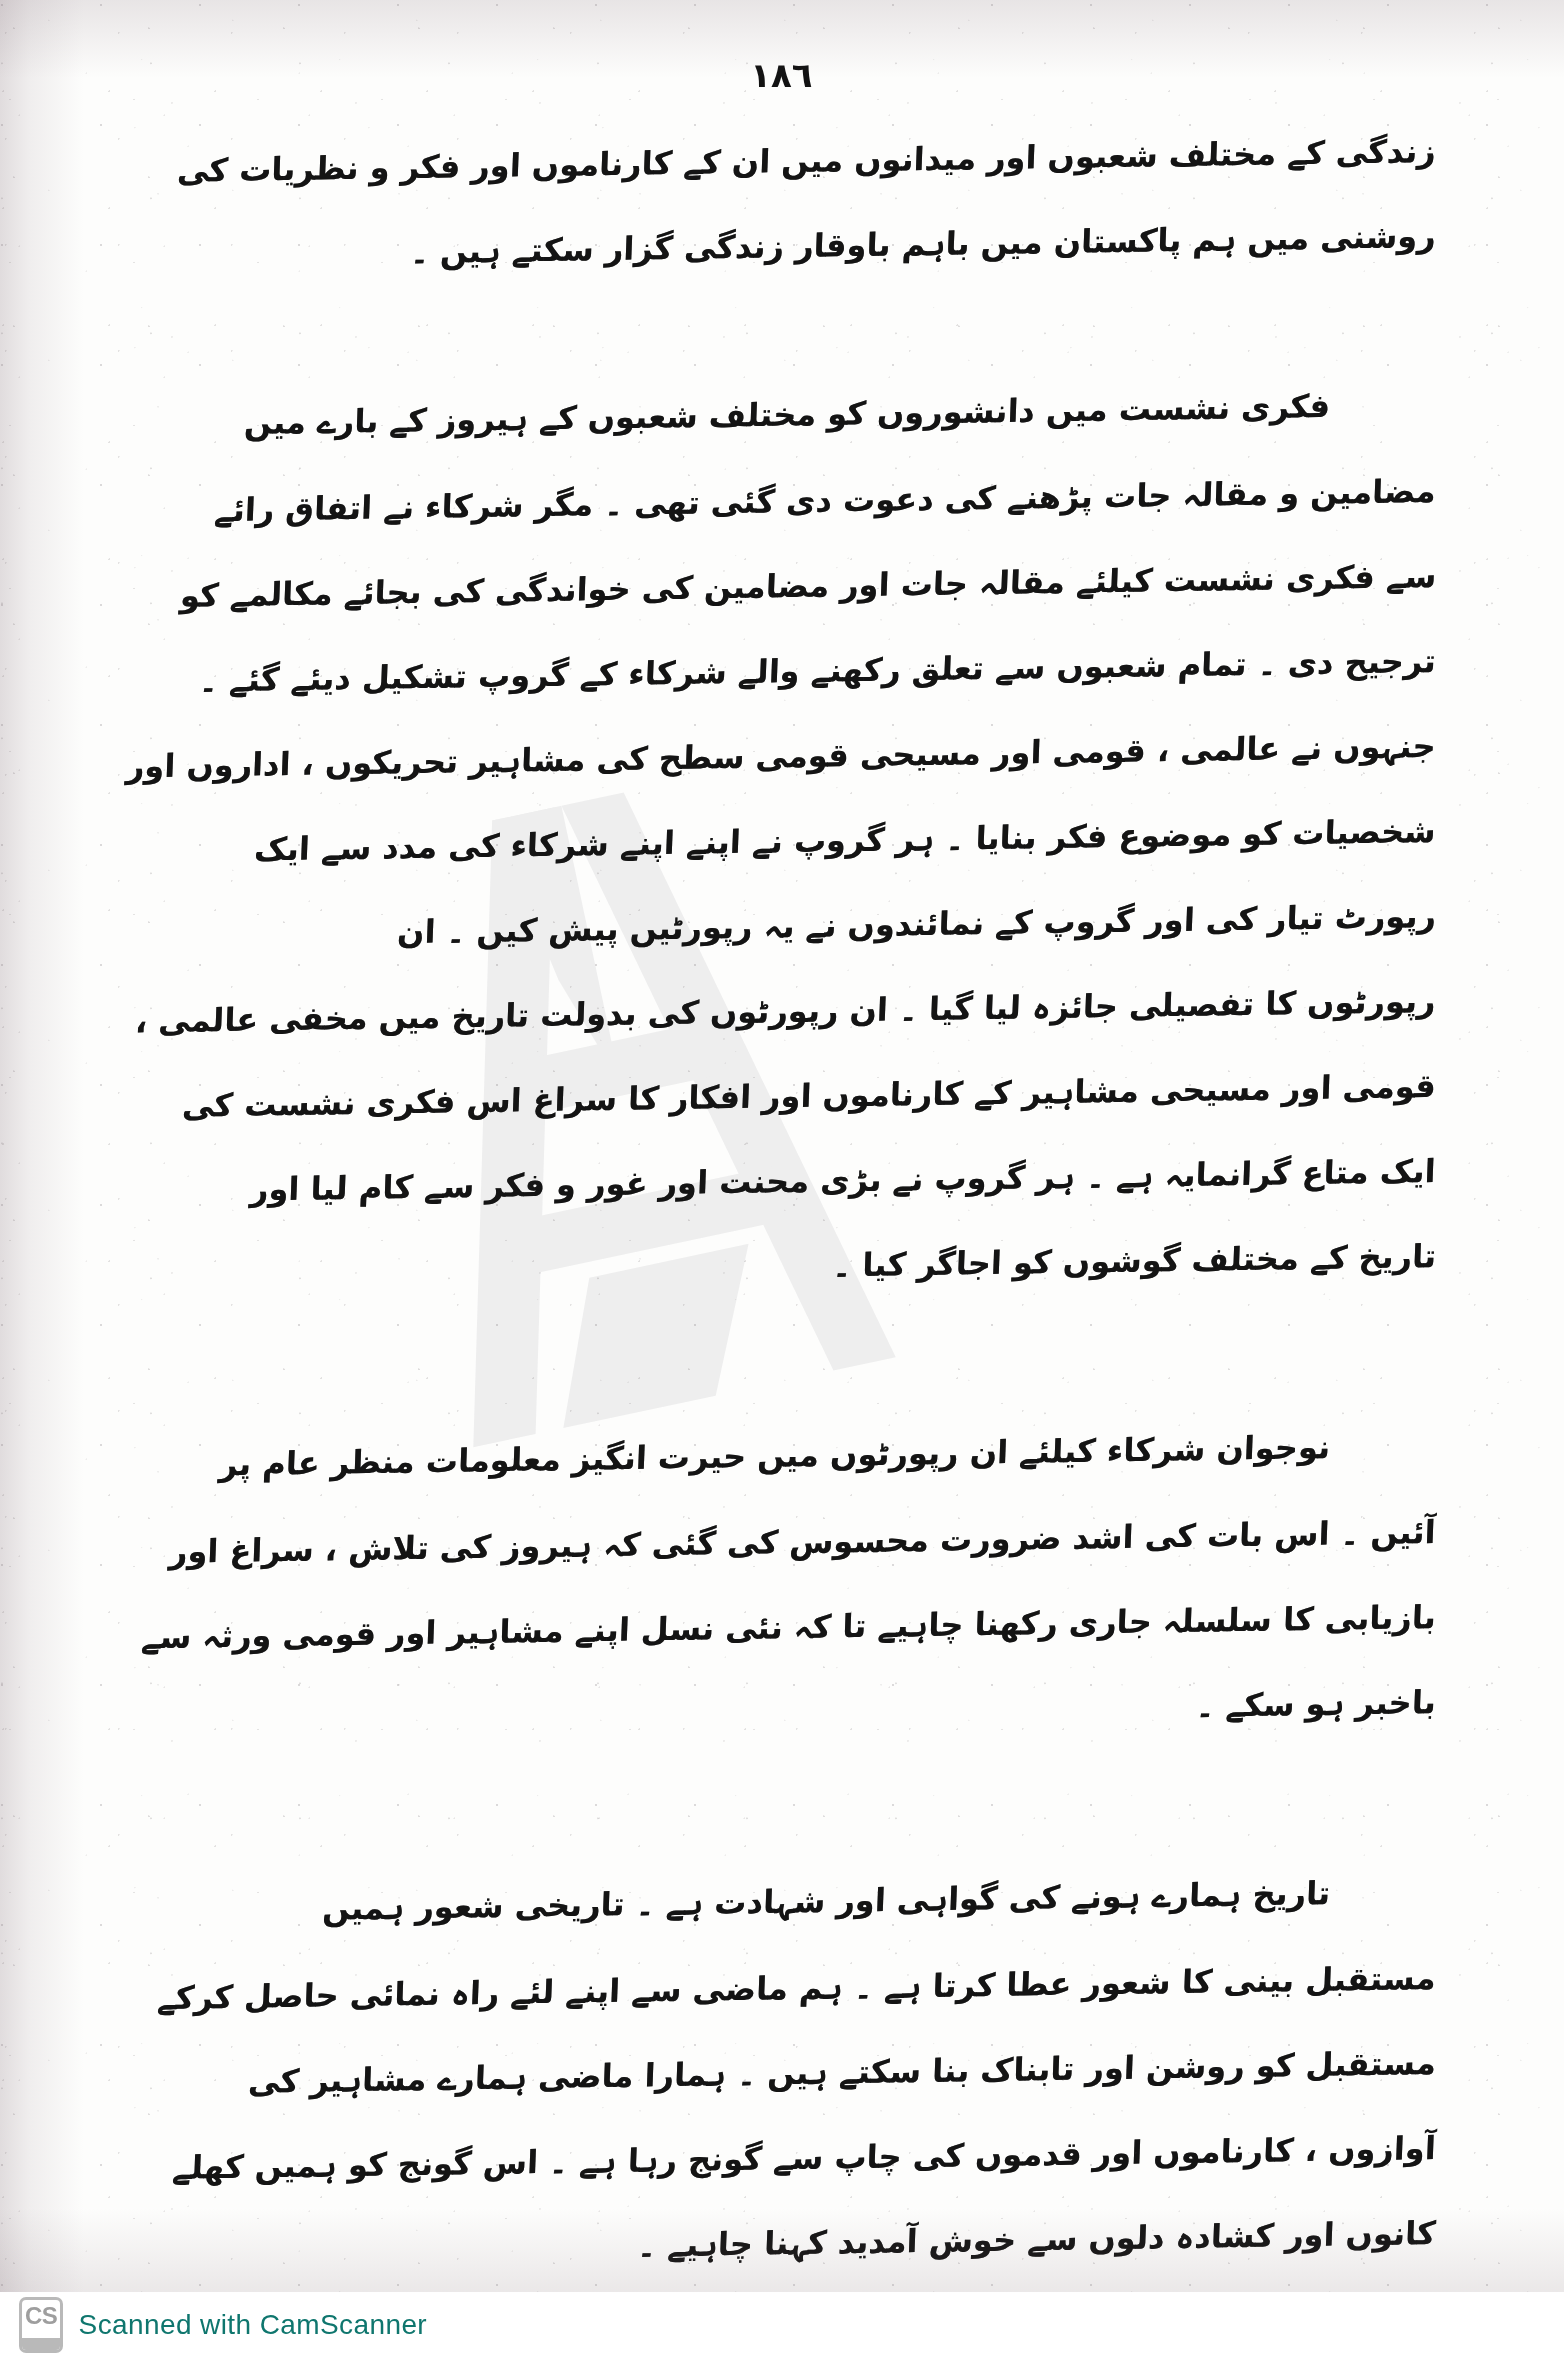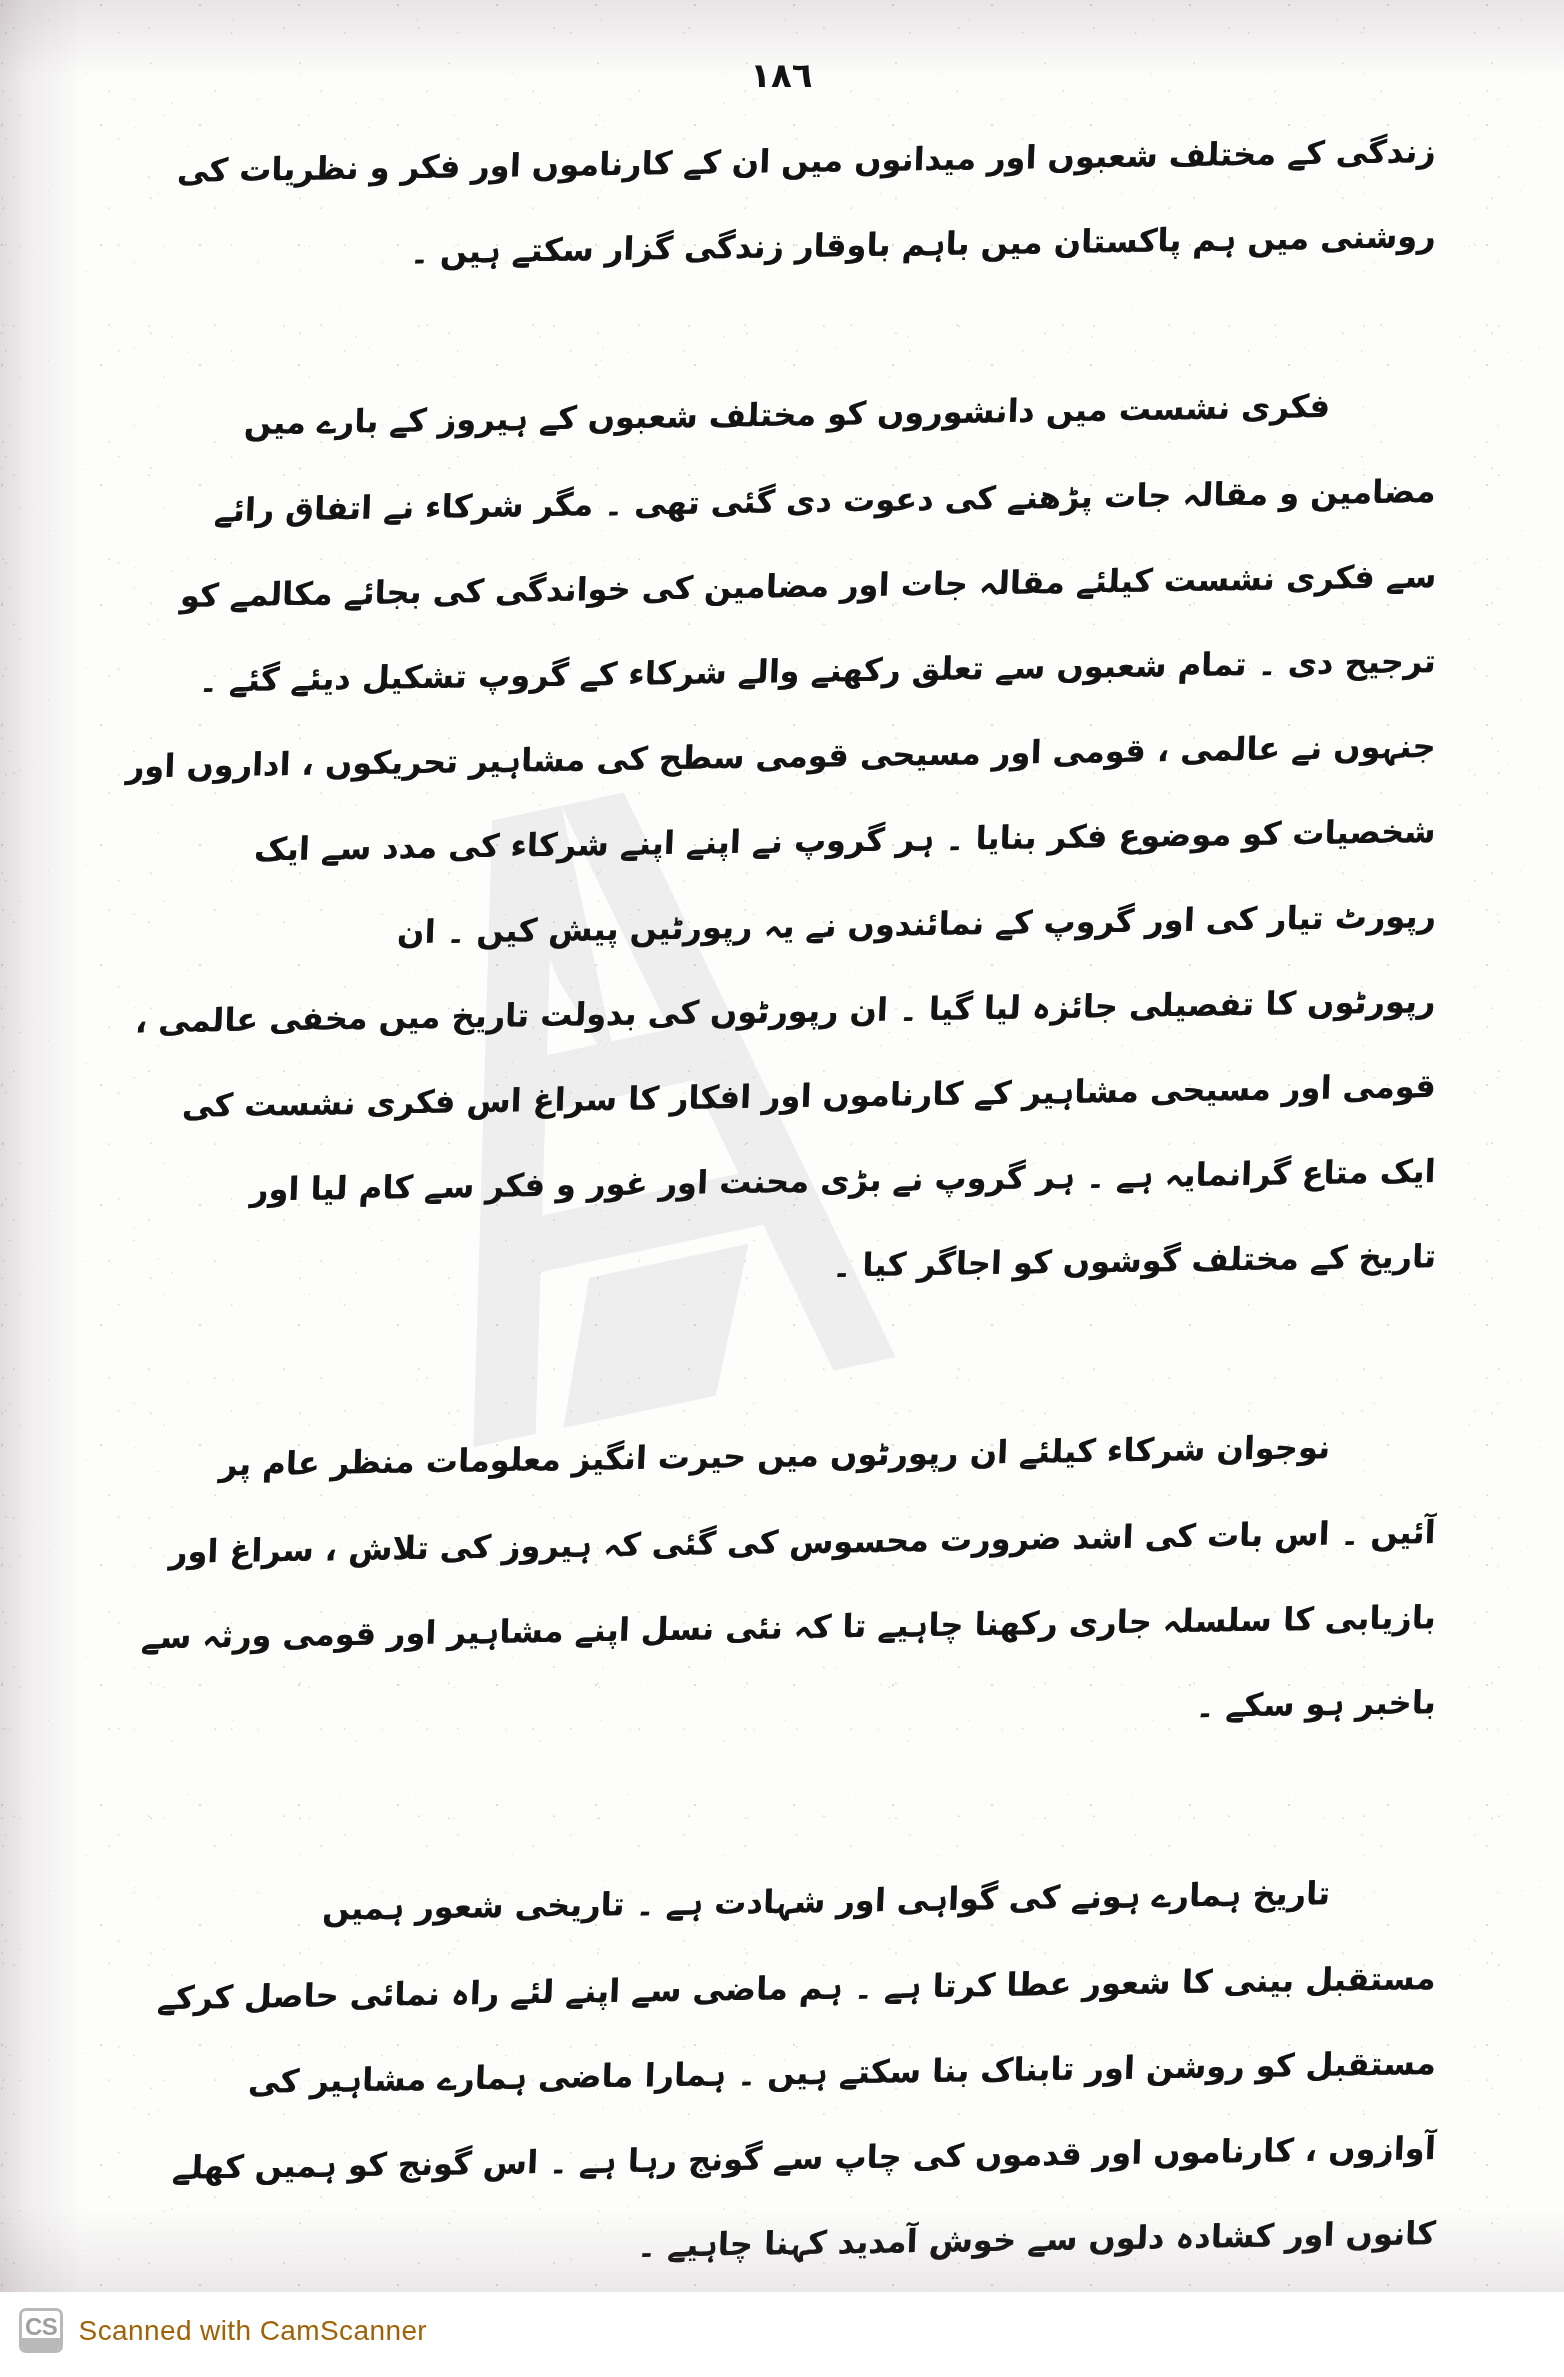--- a/index.html
+++ b/index.html
@@ -160,21 +160,21 @@
     left: 20px;
     bottom: 24px;
     display: flex;
     align-items: center;
     gap: 15.6px;
     z-index: 6;
     direction: ltr;
   }
   .cs-logo {
     width: 44px;
-    height: 45px;
+    height: 56px;
     border: 3.5px solid #b9b9b9;
     border-radius: 7px;
     position: relative;
     box-sizing: border-box;
     background: #ffffff;
     overflow: hidden;
     display: flex;
     align-items: flex-start;
     justify-content: center;
   }
@@ -189,21 +189,21 @@
   }
   .cs-logo .cs-bar {
     position: absolute;
     left: 0; right: 0; bottom: 0;
     height: 12px;
     background: #b9b9b9;
   }
   .cs-label {
     font-family: "Liberation Sans", sans-serif;
     font-size: 28px;
-    color: #a16207;
+    color: #0f766e;
     letter-spacing: 0.4px;
     white-space: nowrap;
   }
 
   
   .bottom-strip {
     position: absolute;
     left: 0; right: 0; bottom: 0;
     height: 85px;
     background: #ffffff;

